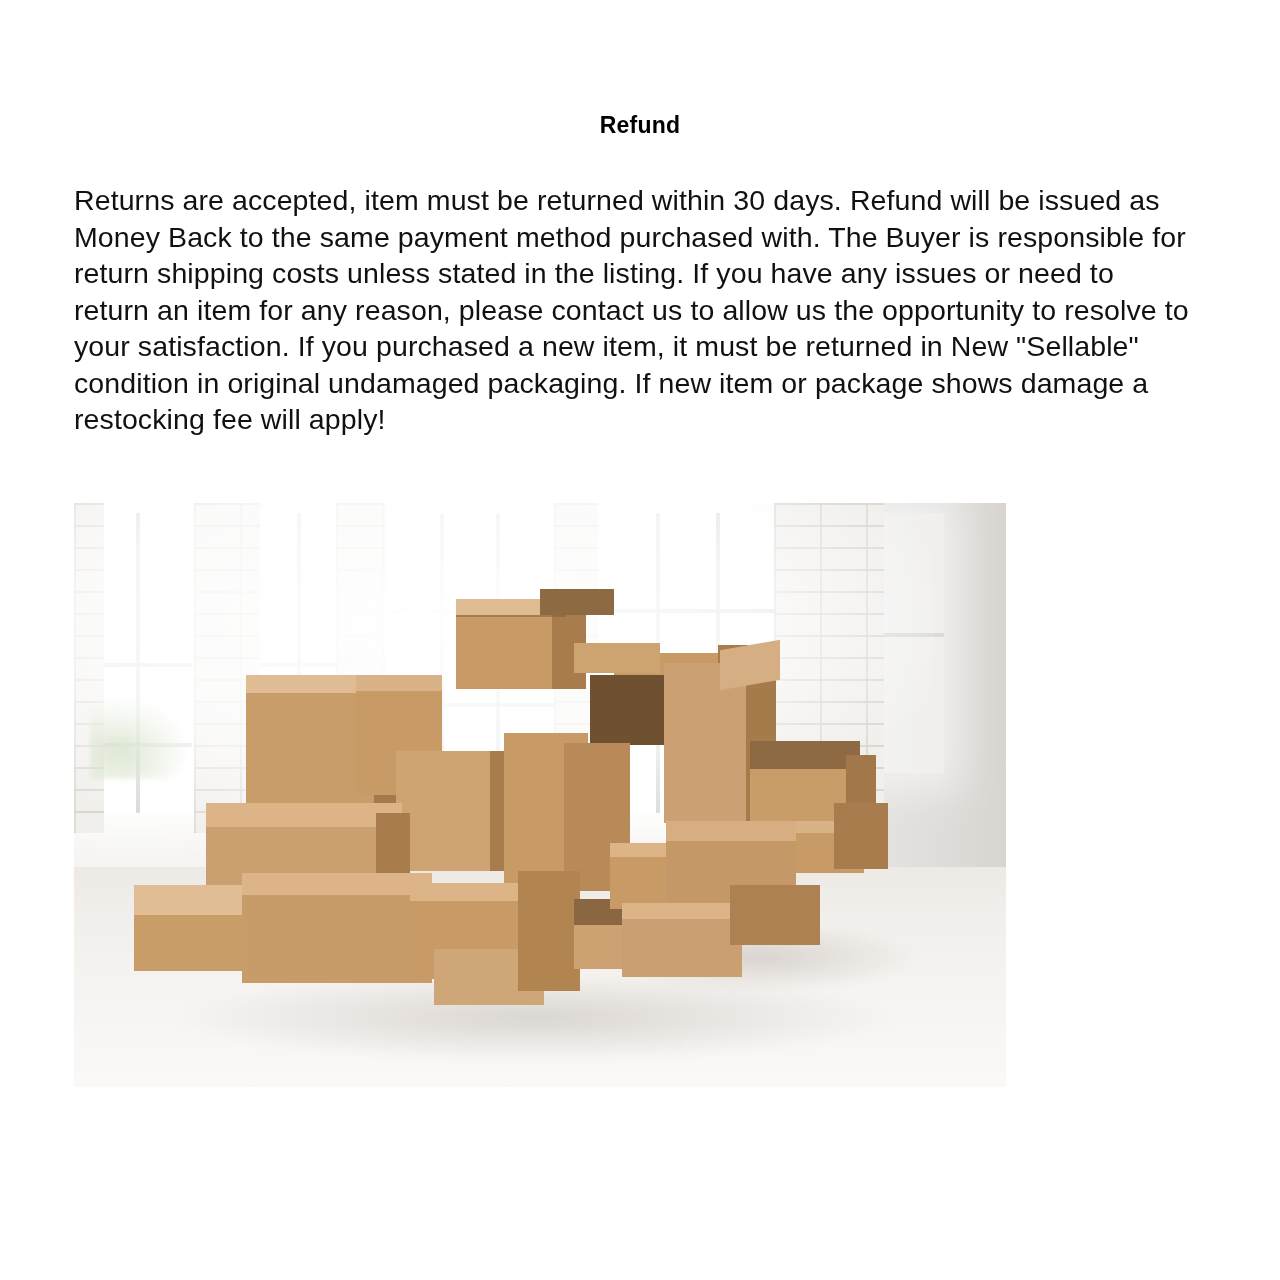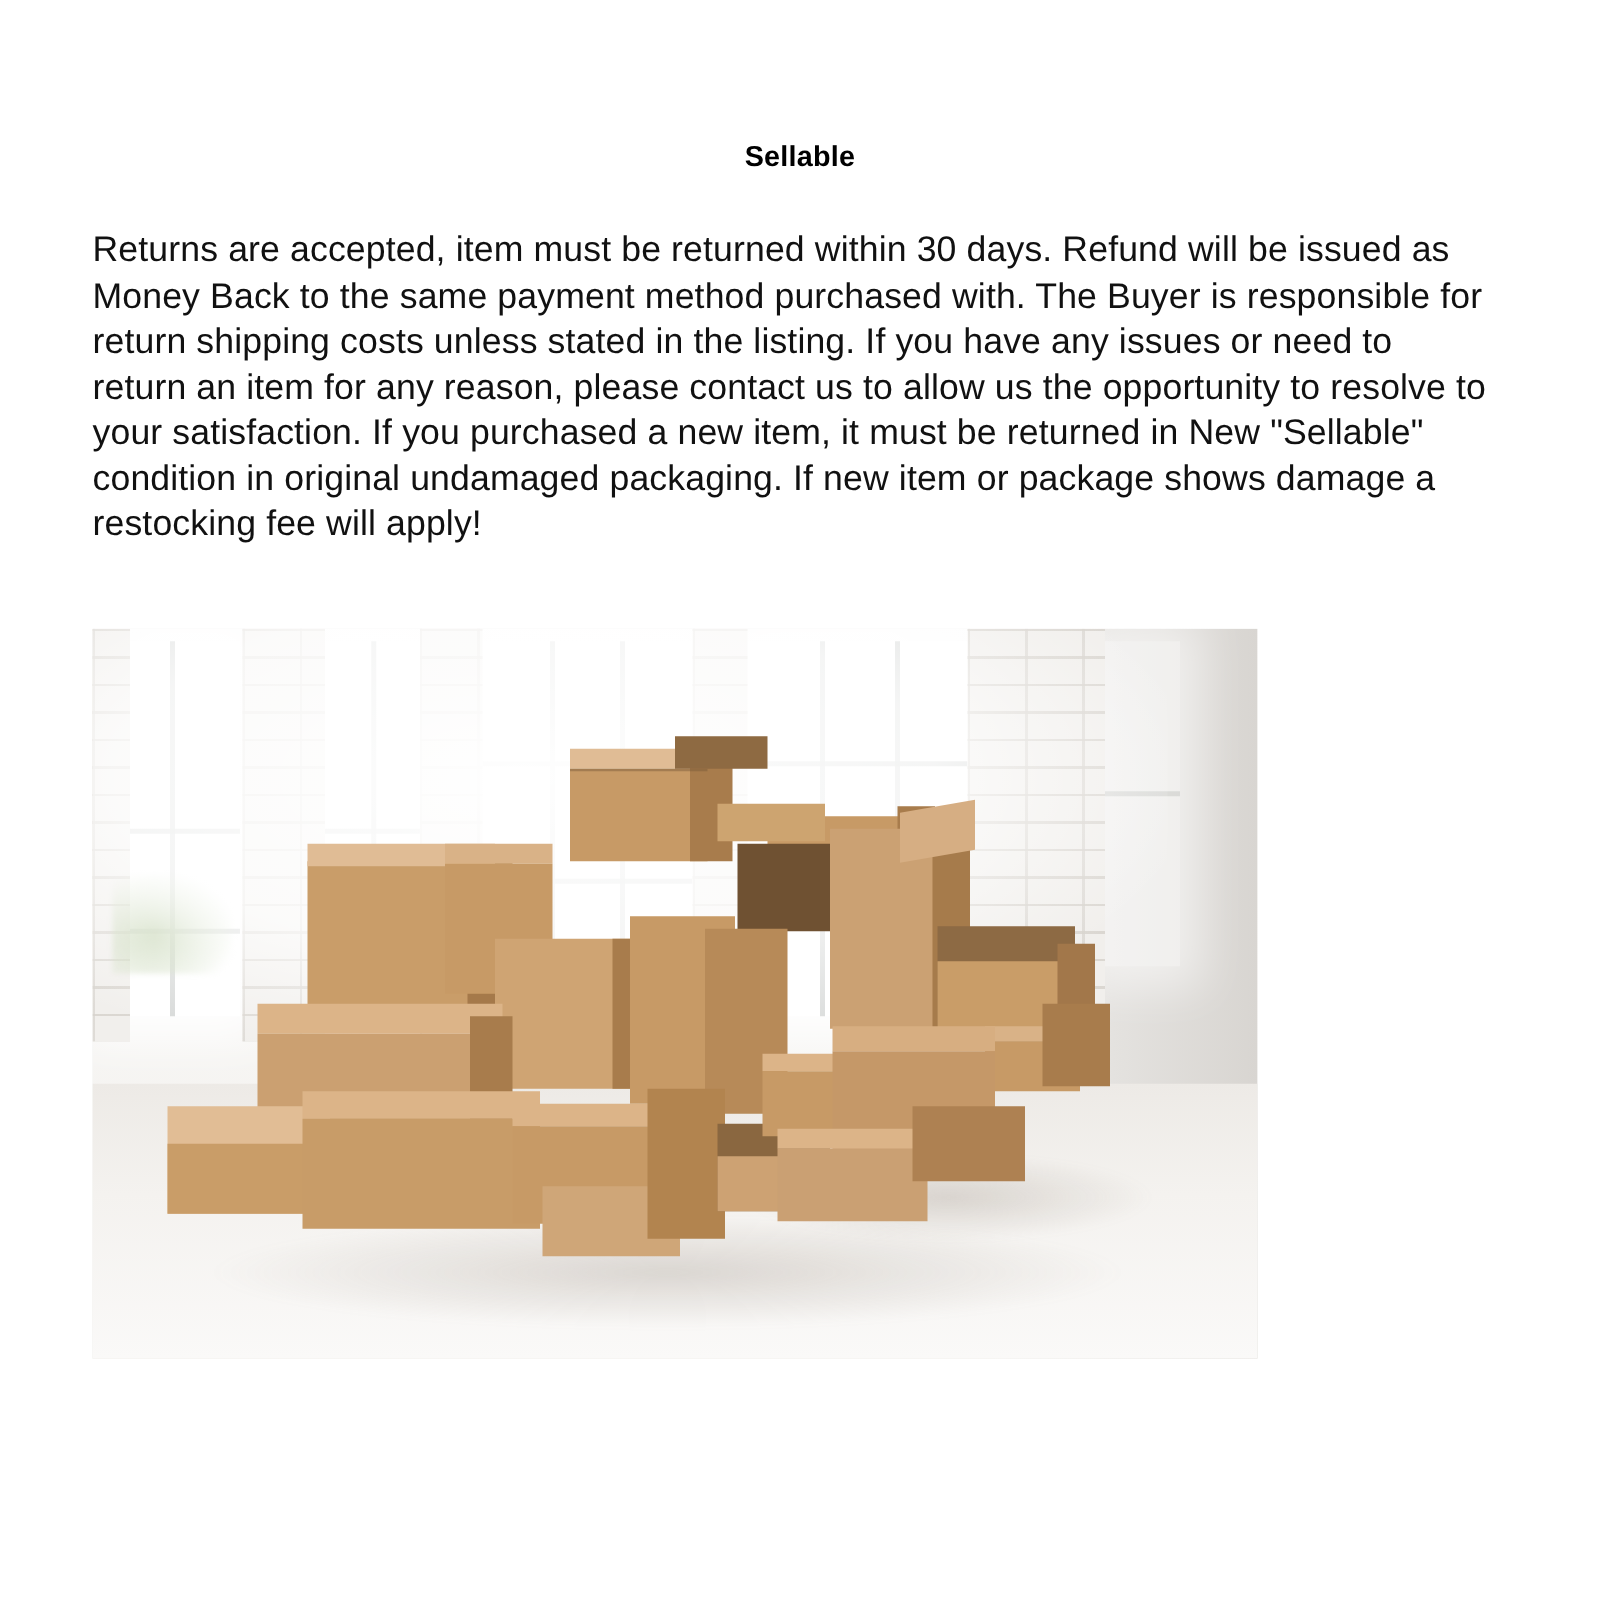--- a/index.html
+++ b/index.html
@@ -132,21 +132,21 @@
   .seam {
     position: absolute;
     background: rgba(120,88,56,.45);
   }
 </style>
 </head>
 <body>
 
 <div class="page">
 
-  <div class="doc-title">Sellable</div>
+  <div class="doc-title">Refund</div>
 
   <div class="doc-body">Returns are accepted, item must be returned within 30 days. Refund will be issued as Money Back to the same payment method purchased with. The Buyer is responsible for return shipping costs unless stated in the listing. If you have any issues or need to return an item for any reason, please contact us to allow us the opportunity to resolve to your satisfaction. If you purchased a new item, it must be returned in New "Sellable" condition in original undamaged packaging. If new item or package shows damage a restocking fee will apply!</div>
 
   <div class="photo-frame">
     <div class="room">
       <div class="wall-right"></div>
 
       <div class="window win-a">
         <div class="mullion-v" style="left:52px"></div>
         <div class="mullion-h" style="top:150px"></div>

